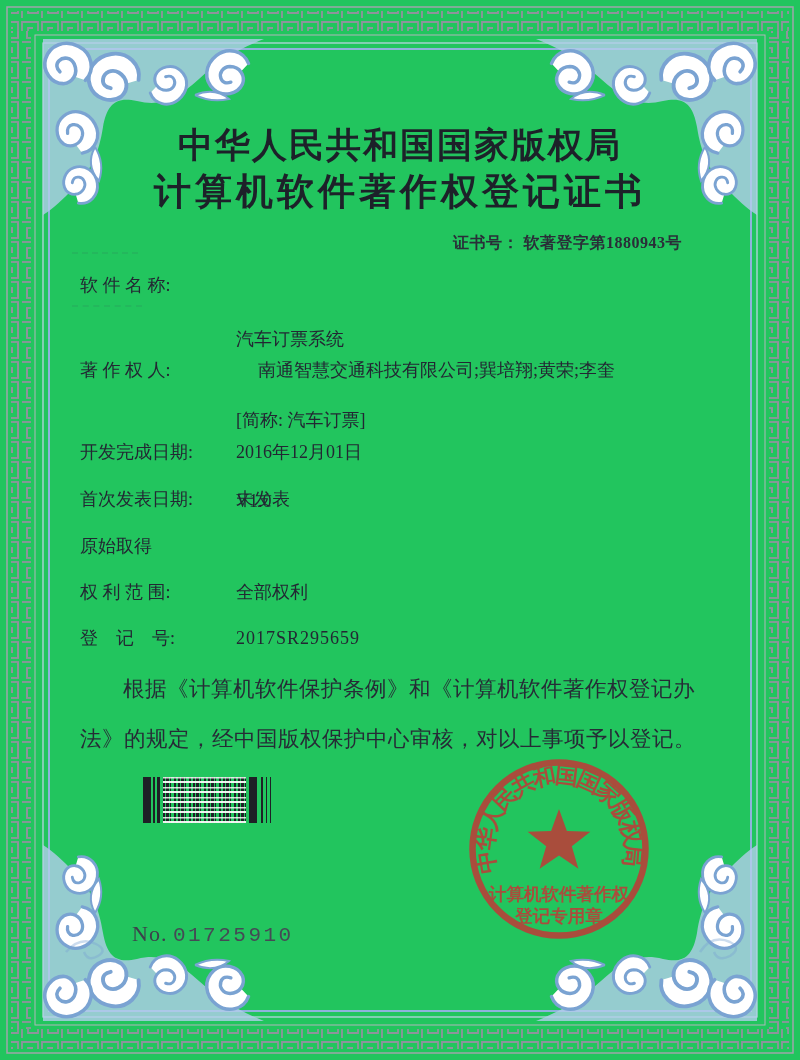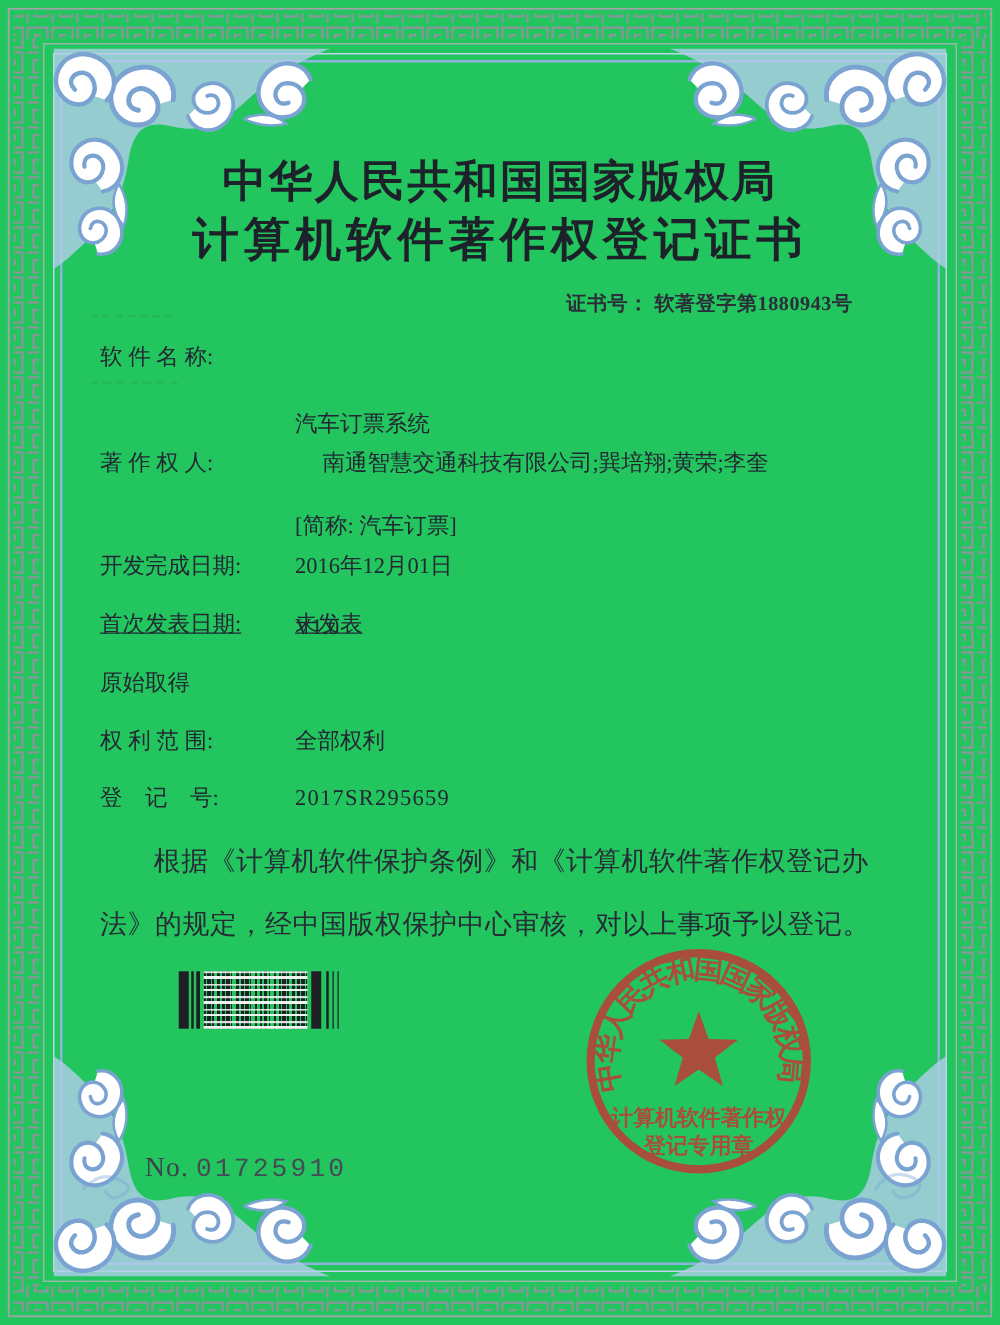--- a/index.html
+++ b/index.html
@@ -27,21 +27,21 @@
   .cert-no-line{
     position:absolute;top:233px;right:118px;
     font-size:16px;font-weight:bold;color:#2a2e38;letter-spacing:.5px;white-space:pre;
   }
   .field-row{position:absolute;left:80px;display:flex;font-size:18px;line-height:27px;}
   .field-label{width:156px;flex:0 0 156px;white-space:pre;font-weight:500;}
   .field-value{white-space:pre;}
   .row-name{top:272px;}
   .row-owner{top:357px;gap:22px;}
   .row-dev{top:439px;}
-  .row-pub{top:486px;text-decoration:underline;}
+  .row-pub{top:486px;}
   .row-acq{top:533px;}
   .row-scope{top:579px;}
   .row-reg{top:625px;}
   .row-reg .field-value{letter-spacing:1px;}
   .statement{
     position:absolute;left:80px;top:664px;width:640px;
     font-size:21.5px;line-height:50px;text-indent:2em;letter-spacing:.5px;
     color:#262b36;
   }
 
@@ -49,21 +49,21 @@
   .barcode .bar{position:absolute;top:0;bottom:0;background:#1e2026;}
   .bc-s1{left:0;width:8px;} .bc-s2{left:10px;width:2px;} .bc-s3{left:14px;width:3px;}
   .bc-e1{right:14px;width:8px;} .bc-e2{right:8px;width:2px;} .bc-e3{right:4px;width:1.5px;} .bc-e4{right:0;width:1.5px;}
   .bc-data{
     position:absolute;left:20px;right:25px;top:0;bottom:0;
     background:
       repeating-linear-gradient(0deg, rgba(252,252,250,.95) 0 2px, transparent 2px 4px, rgba(252,252,250,.85) 5px 6px, transparent 6px 10px),
       repeating-linear-gradient(90deg, #1e2026 0 2px, transparent 2px 3px, #1e2026 3px 6px, transparent 6px 7px, #1e2026 7px 8px, transparent 8px 11px, #1e2026 11px 13px, transparent 13px 15px);
   }
 
-  .serial{position:absolute;left:116px;top:921px;font-size:22px;color:#3c414b;}
+  .serial{position:absolute;left:132px;top:921px;font-size:22px;color:#3c414b;}
   .serial .prefix{font-family:"Liberation Serif","DejaVu Serif",serif;letter-spacing:1px;}
   .serial .digits{font-family:"Liberation Mono","DejaVu Sans Mono",monospace;font-size:21px;letter-spacing:2.5px;color:#454a55;}
 
   .seal-svg{position:absolute;left:444px;top:734px;width:230px;height:230px;opacity:.92;}
   .issue-date{
     position:absolute;left:482px;top:920px;z-index:6;
     font-size:25px;font-weight:bold;color:#23262e;letter-spacing:1px;
     mix-blend-mode:multiply;
   }
 

